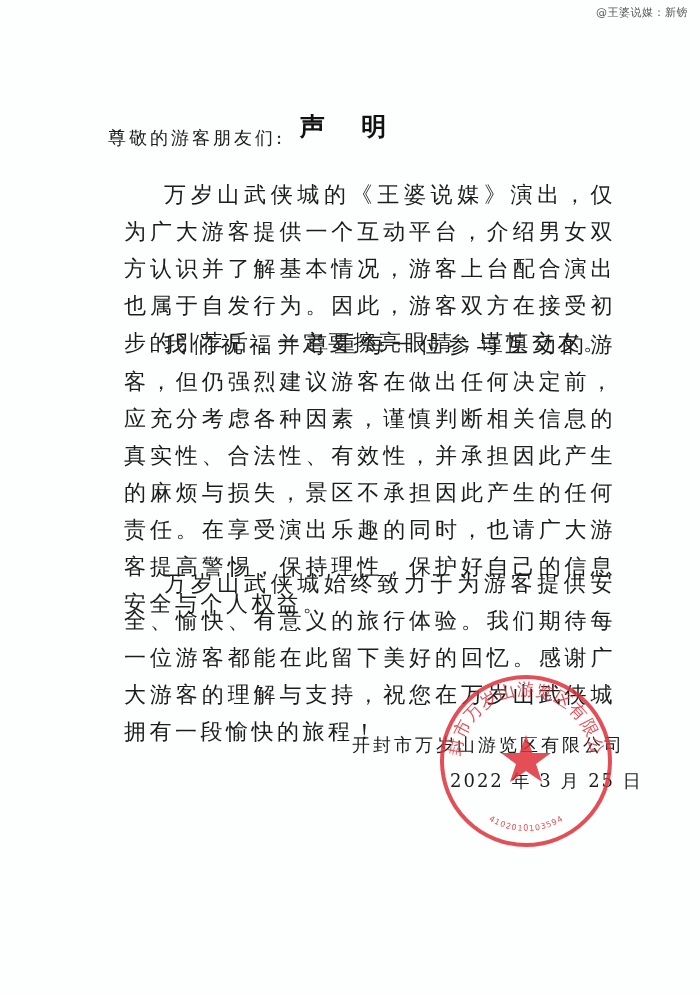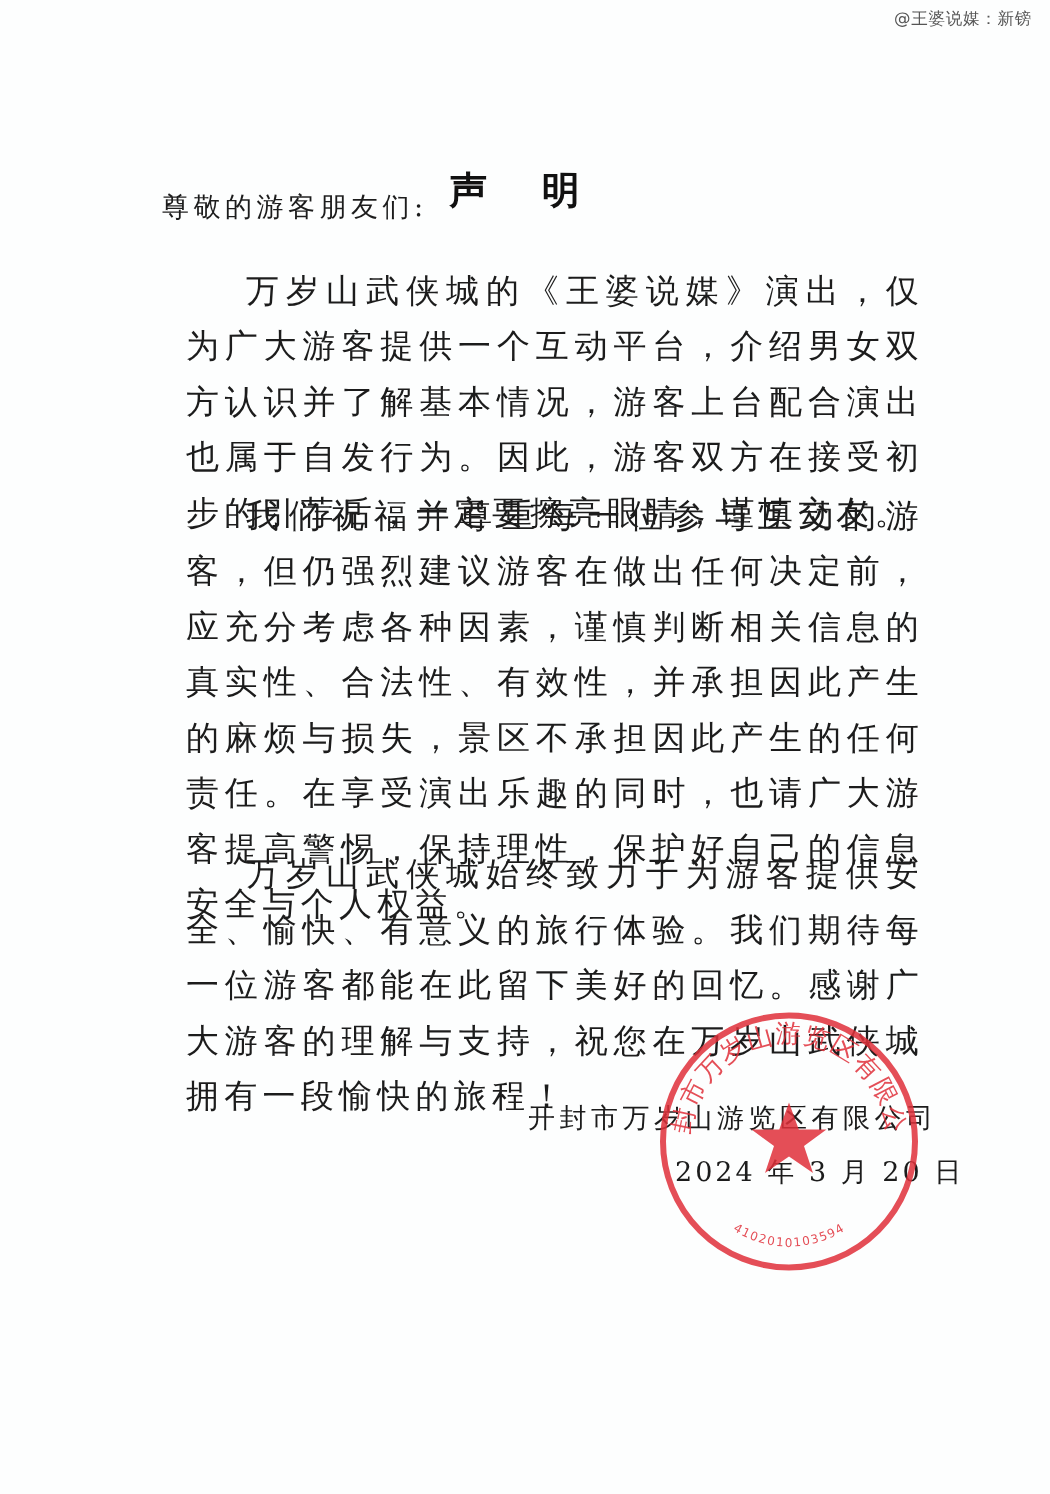--- a/index.html
+++ b/index.html
@@ -41,21 +41,21 @@
 
 <div class="title">声 明</div>
 
 <div class="greeting">尊敬的游客朋友们:</div>
 
 <p class="para p1">万岁山武侠城的《王婆说媒》演出，仅为广大游客提供一个互动平台，介绍男女双方认识并了解基本情况，游客上台配合演出也属于自发行为。因此，游客双方在接受初步的引荐后，一定要擦亮眼睛，谨慎交友。</p>
 <p class="para p2">我们祝福并尊重每一位参与互动的游客，但仍强烈建议游客在做出任何决定前，应充分考虑各种因素，谨慎判断相关信息的真实性、合法性、有效性，并承担因此产生的麻烦与损失，景区不承担因此产生的任何责任。在享受演出乐趣的同时，也请广大游客提高警惕，保持理性，保护好自己的信息安全与个人权益。</p>
 <p class="para p3">万岁山武侠城始终致力于为游客提供安全、愉快、有意义的旅行体验。我们期待每一位游客都能在此留下美好的回忆。感谢广大游客的理解与支持，祝您在万岁山武侠城拥有一段愉快的旅程！</p>
 
 <div class="sign-company">开封市万岁山游览区有限公司</div>
-<div class="sign-date">2024 年 3 月 20 日</div>
+<div class="sign-date">2022 年 3 月 25 日</div>
 
 <svg class="seal" viewBox="0 0 176 176">
   <defs>
     <path id="sealArc" d="M 88 88 m -66 0 a 66 66 0 1 1 132 0"></path>
     <path id="numArc" d="M 88 88 m -64 0 a 64 64 0 0 0 128 0"></path>
   </defs>
   <circle cx="88" cy="88" r="84" fill="none" stroke="#e0303a" stroke-width="4"></circle>
   <text font-size="17" fill="#e0303a" font-family="DejaVu Serif, serif" letter-spacing="1">
     <textPath href="#sealArc" startOffset="50%" text-anchor="middle">开封市万岁山游览区有限公司</textPath>
   </text>

